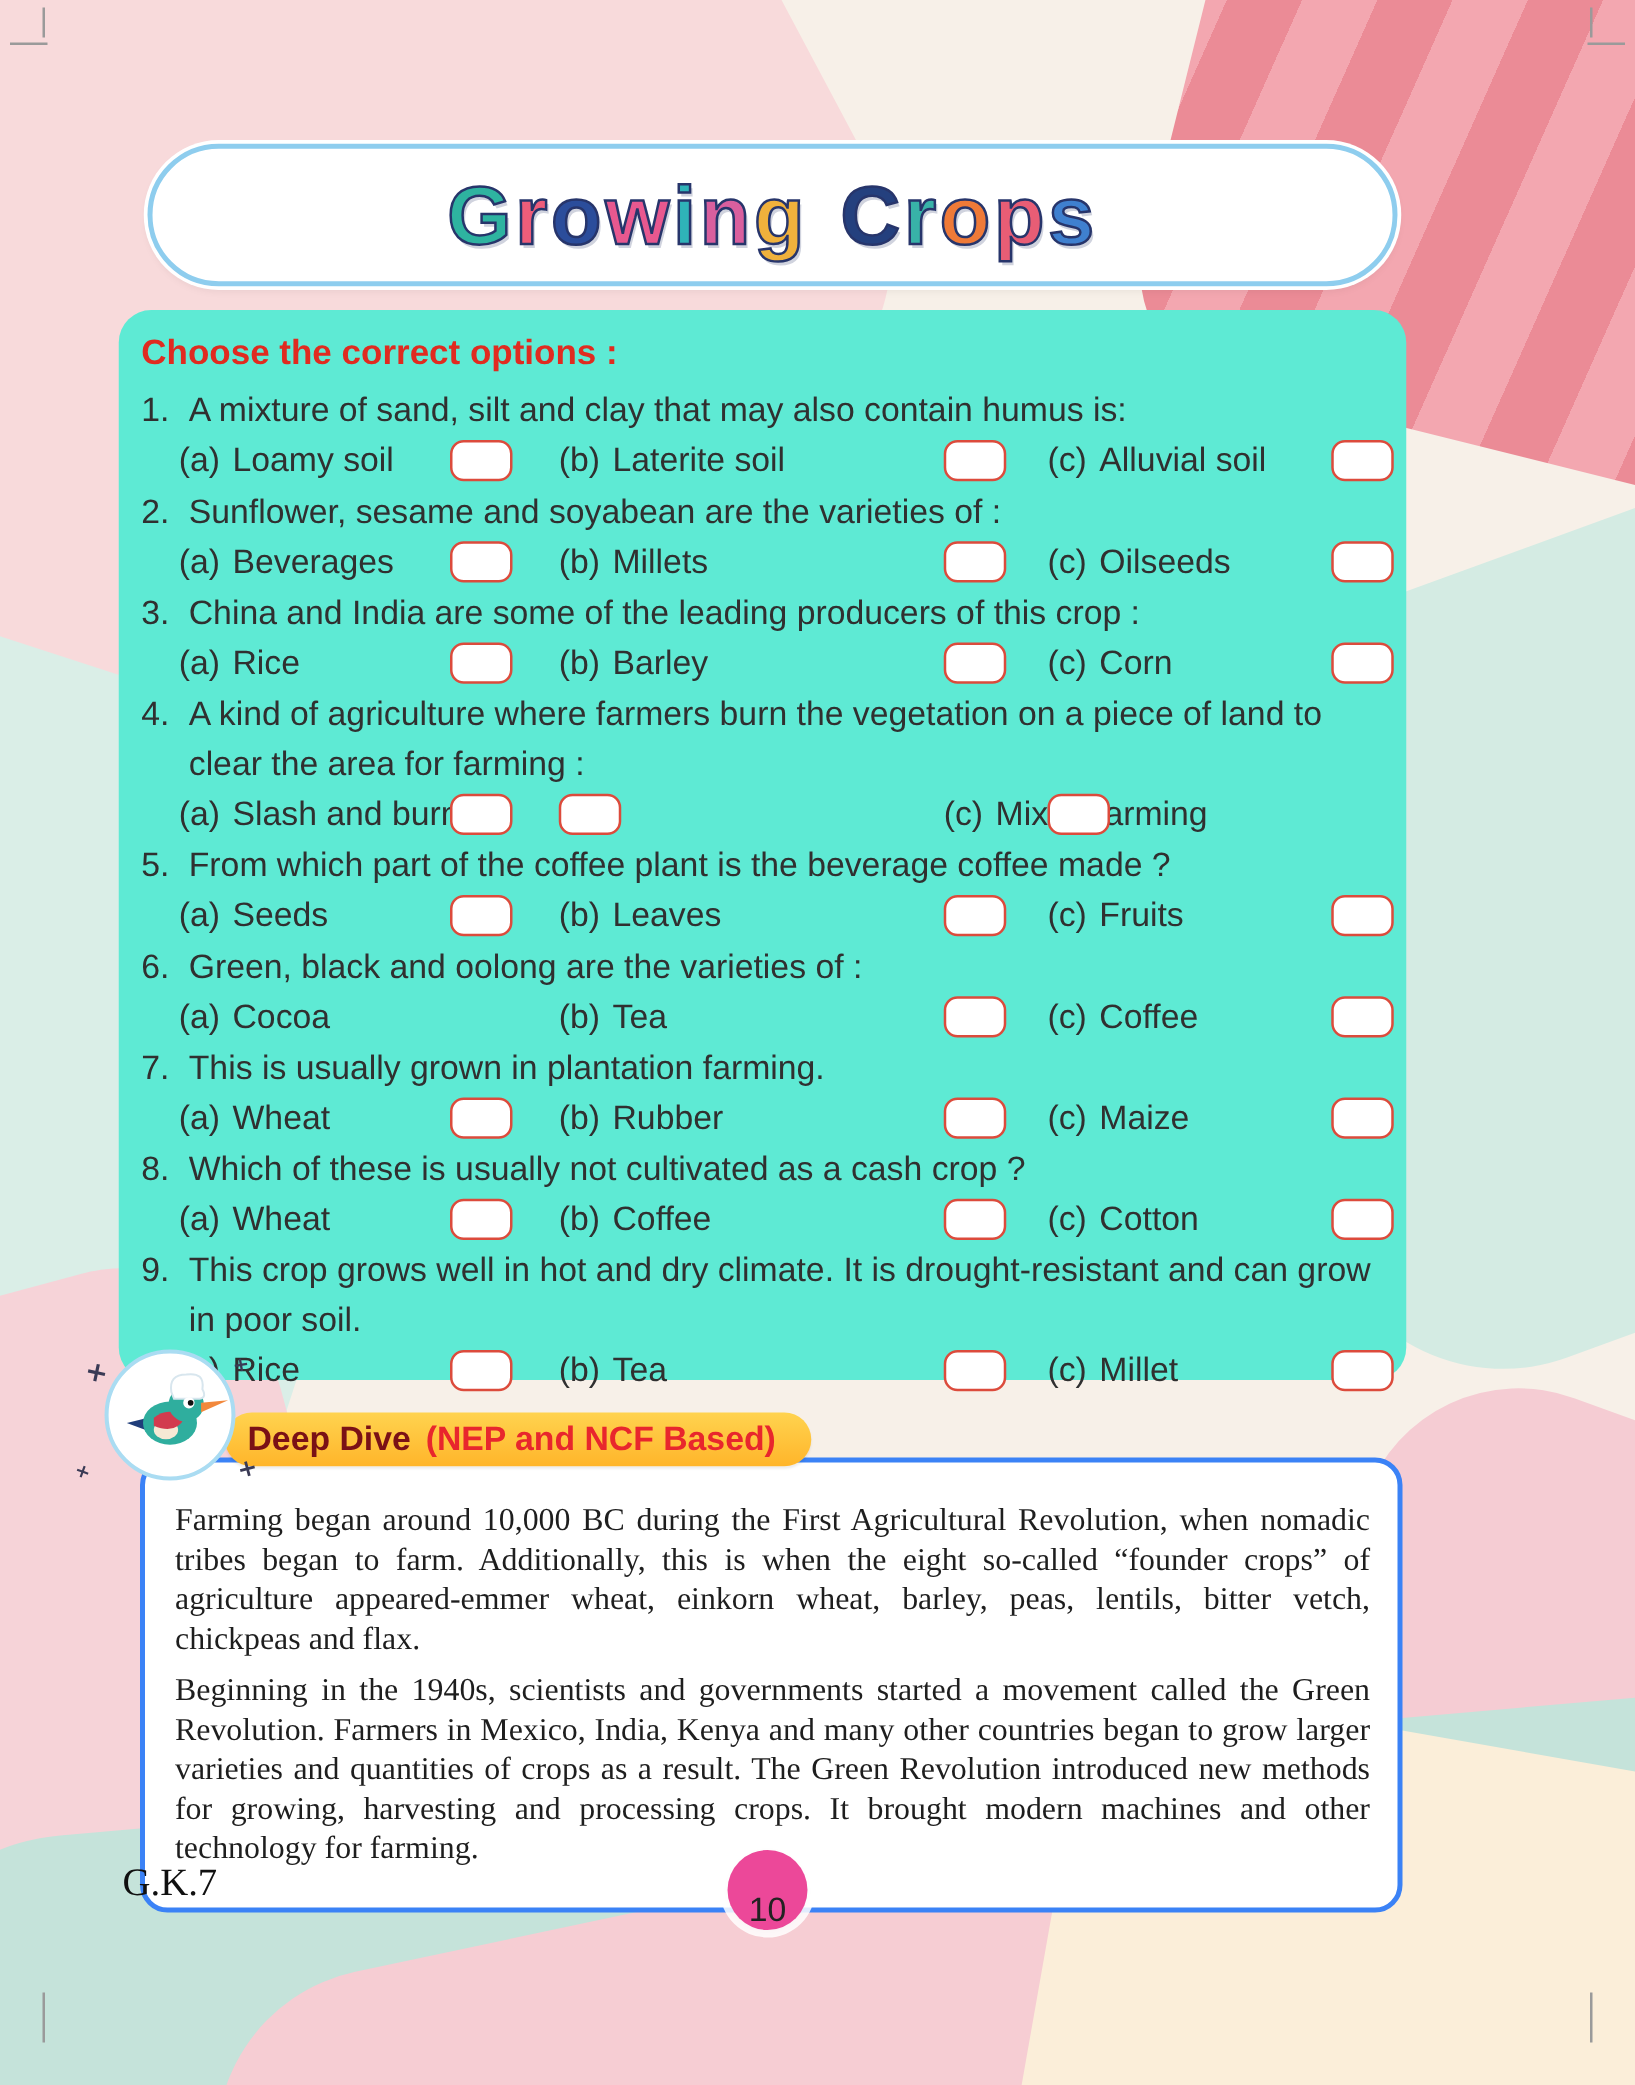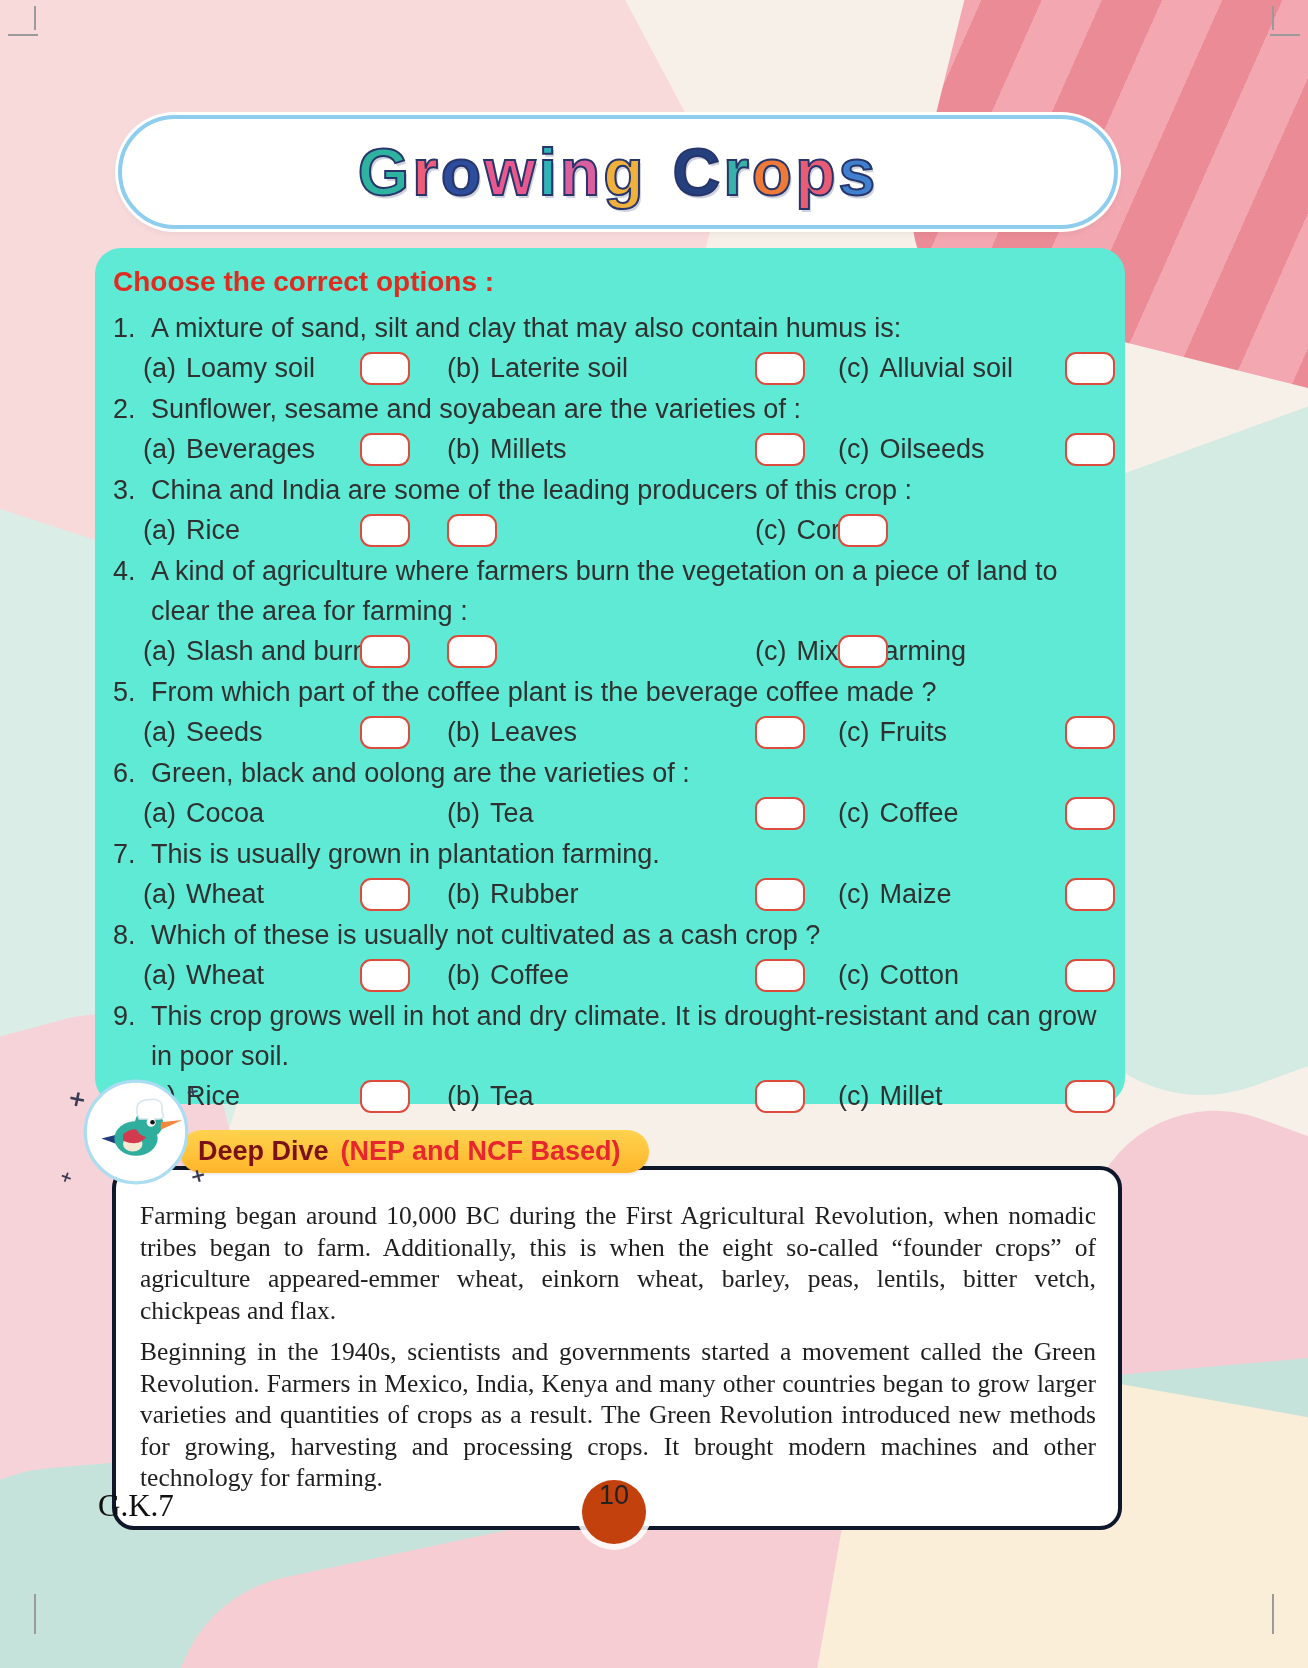--- a/index.html
+++ b/index.html
@@ -39,38 +39,38 @@
   .q-options { margin-left:30px; display:grid;
     grid-template-columns:217px 87px 308px 83px 227px 58px;
     align-items:center; height:41px; font-size:27px; color:#303030; }
   .opt { white-space:nowrap; }
   .opt .opt-label { margin-right:10px; }
   .answer-box { width:50px; height:33px; border:2.5px solid #dc4b3c; border-radius:11px; background:#fff;
     justify-self:start; display:inline-block; }
   .answer-box.hidden { visibility:hidden; }
 
   .dd-box { position:absolute; left:112px; top:1166px; width:1010px; min-height:272px; background:#fff;
-    border:4px solid #0f172a; border-radius:22px; padding:30px 22px 16px 24px; z-index:2; }
+    border:4px solid #3b82f6; border-radius:22px; padding:30px 22px 16px 24px; z-index:2; }
   .dd-box p { font-family:"Liberation Serif",serif; font-size:25.5px; line-height:31.5px;
     text-align:justify; color:#1e1e1e; margin-bottom:10px; }
   .dd-box p:last-child { margin-bottom:16px; }
 
   .dd-pill { position:absolute; left:180px; top:1130px; height:43px; padding:0 28px 0 18px;
     background:linear-gradient(#ffd34f,#ffb52a); border-radius:24px; display:flex; align-items:center;
     gap:12px; z-index:4; box-shadow:0 2px 2px rgba(0,0,0,0.08); }
   .dd-title { font-weight:bold; font-size:27px; color:#7a1116; }
   .dd-subtitle { font-weight:bold; font-size:27px; color:#e8262d; }
 
   .mascot { position:absolute; left:82px; top:1078px; width:108px; height:108px; z-index:5; }
   .sparkle { position:absolute; z-index:5; color:#3a3a55; font-weight:bold; font-family:"DejaVu Sans",sans-serif; }
 
   .book-code { position:absolute; left:98px; top:1488px; font-family:"Liberation Serif",serif;
     font-size:31px; color:#101010; z-index:2; }
-  .page-badge { position:absolute; left:582px; top:1480px; width:64px; height:64px; background:#c2410c;
-    border-radius:50%; display:flex; align-items:flex-start; justify-content:center; font-size:27px; color:#222;
+  .page-badge { position:absolute; left:582px; top:1480px; width:64px; height:64px; background:#ec4899;
+    border-radius:50%; display:flex; align-items:flex-end; justify-content:center; font-size:27px; color:#222;
     z-index:2; box-shadow:0 0 0 6px rgba(255,255,255,0.85), 0 1px 5px rgba(0,0,0,0.15); }
 </style>
 </head>
 <body>
 
 <div class="patch p1"></div>
 <div class="patch p2"></div>
 <div class="patch p4"></div>
 <div class="patch p5"></div>
 <div class="patch p6"></div>
@@ -136,20 +136,21 @@
         </div>
       </div>
       <div class="question">
         <div class="q-head">
           <span class="q-num">3.</span>
           <span class="q-text">China and India are some of the leading producers of this crop :</span>
         </div>
         <div class="q-options">
           <div class="opt"><span class="opt-label">(a)</span><span class="opt-text">Rice</span></div>
           <span class="answer-box"></span>
+          <div class="opt"><span class="opt-label">(b)</span><span class="opt-text">Barley</span></div>
           <span class="answer-box"></span>
           <div class="opt"><span class="opt-label">(c)</span><span class="opt-text">Corn</span></div>
           <span class="answer-box"></span>
         </div>
       </div>
       <div class="question">
         <div class="q-head">
           <span class="q-num">4.</span>
           <span class="q-text">A kind of agriculture where farmers burn the vegetation on a piece of land to clear the area for farming :</span>
         </div>

